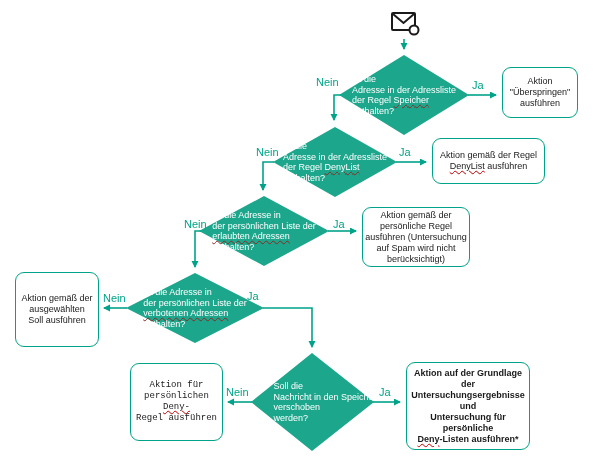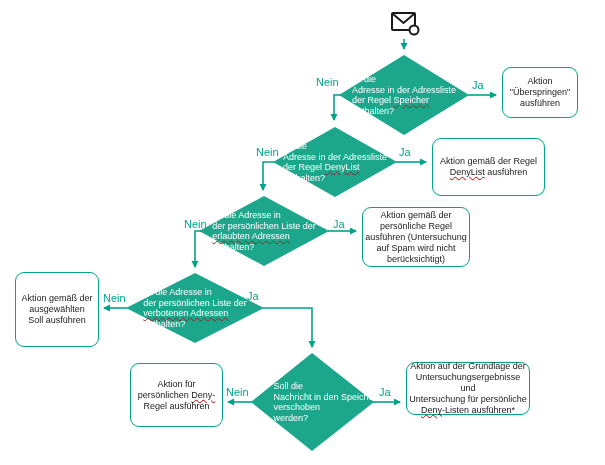--- a/index.html
+++ b/index.html
@@ -100,46 +100,46 @@
     <span>verschoben</span><br>
     <span>werden?</span></span>
   </div>
 
   <div class="box" style="left:502px;top:67px;width:76px;height:51px;">
     <span><span>Aktion</span><br>
     <span>"Überspringen"</span><br>
     <span>ausführen</span></span>
   </div>
 
-  <div class="box" style="left:432px;top:138px;width:113px;height:58px;">
+  <div class="box" style="left:432px;top:138px;width:113px;height:46px;">
     <span><span>Aktion gemäß der Regel</span><br>
     <span class="wavy-red">DenyList</span><span> ausführen</span></span>
   </div>
 
   <div class="box" style="left:362px;top:207px;width:108px;height:60px;">
     <span><span>Aktion gemäß der</span><br>
     <span>persönliche Regel</span><br>
     <span>ausführen (Untersuchung</span><br>
     <span>auf Spam wird nicht</span><br>
     <span>berücksichtigt)</span></span>
   </div>
 
   <div class="box" style="left:15px;top:272px;width:84px;height:75px;">
     <span><span>Aktion gemäß der</span><br>
     <span>ausgewählten</span><br>
     <span>Soll ausführen</span></span>
   </div>
 
-  <div class="box" style="left:130px;top:363px;width:93px;height:64px;">
+  <div class="box" style="left:130px;top:363px;width:93px;height:78px;font-family:Liberation Mono, monospace;">
     <span><span>Aktion für</span><br>
     <span>persönlichen </span><span class="wavy-red">Deny-</span><br>
     <span>Regel ausführen</span></span>
   </div>
 
-  <div class="box" style="left:406px;top:362px;width:124px;height:53px;">
+  <div class="box" style="left:406px;top:362px;width:124px;height:88px;font-weight:bold;">
     <span><span>Aktion auf der Grundlage der</span><br>
     <span>Untersuchungsergebnisse und</span><br>
     <span>Untersuchung für persönliche</span><br>
     <span class="wavy-red">Deny</span><span>-Listen ausführen*</span></span>
   </div>
 
   <span class="lbl" style="left:316px;top:76px;">Nein</span>
   <span class="lbl" style="left:472px;top:79px;">Ja</span>
   <span class="lbl" style="left:256px;top:146px;">Nein</span>
   <span class="lbl" style="left:399px;top:146px;">Ja</span>

